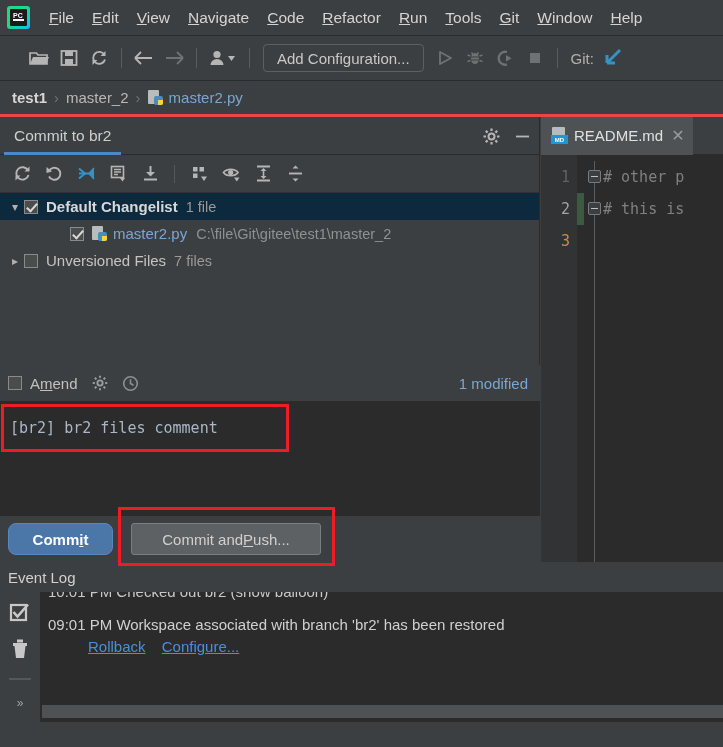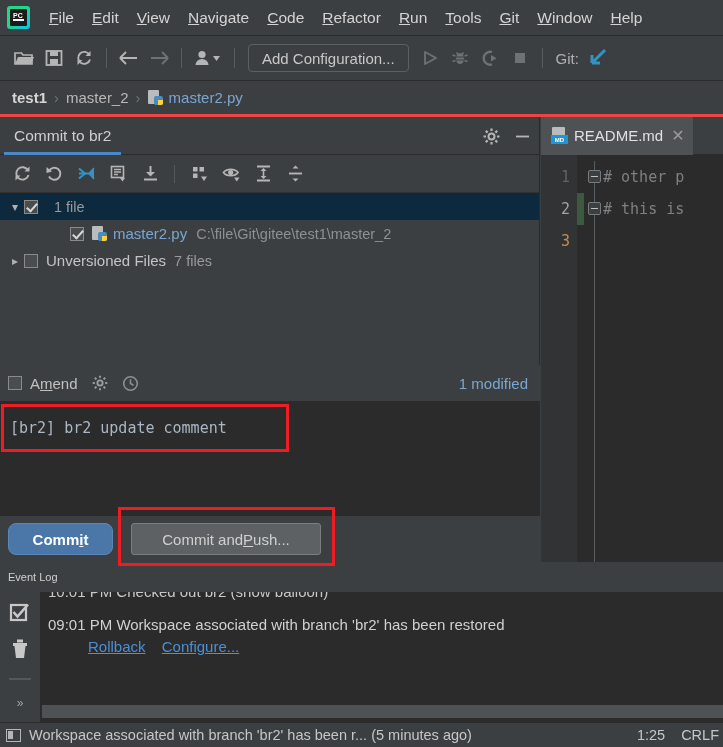--- a/index.html
+++ b/index.html
@@ -39,21 +39,21 @@
   .menu-item {
     font-size: 15.5px; color: #d4d4d4; padding: 2px 9px; cursor: default;
     white-space: nowrap;
   }
   .menu-item u { text-decoration: underline; }
 
   
   .toolbar {
     position: absolute; left: 0; top: 36px; width: 723px; height: 45px;
     background: #3c3f41; display: flex; align-items: center;
-    border-bottom: 1px solid #2b2b2b; padding-left: 9px;
+    border-bottom: 1px solid #2b2b2b; padding-left: 24px;
   }
   .tb-btn {
     width: 30px; height: 30px; display: flex; align-items: center;
     justify-content: center; cursor: default;
   }
   .tb-sep { width: 1px; height: 20px; background: #5a5d5e; margin: 0 7px; }
   .cfg-box {
     height: 28px; border: 1px solid #5e6060; border-radius: 4px;
     display: flex; align-items: center; padding: 0 13px; margin: 0 6px;
     font-size: 15px; color: #c8c8c8; white-space: nowrap;
@@ -261,21 +261,21 @@
     font-family: "DejaVu Sans Mono", monospace; font-size: 15px; color: #808080;
   }
 
   
   .evt-panel {
     position: absolute; left: 0; top: 562px; width: 723px; height: 160px;
     background: #3c3f41;
   }
   .evt-title {
     height: 30px; display: flex; align-items: center; padding-left: 8px;
-    font-size: 11px; color: #d0d0d0;
+    font-size: 15px; color: #d0d0d0;
   }
   .evt-side {
     position: absolute; left: 0; top: 30px; width: 40px; height: 130px;
     background: #3c3f41; display: flex; flex-direction: column;
     align-items: center; padding-top: 10px; gap: 14px;
   }
   .evt-divider { width: 22px; height: 2px; background: #55585a; margin-top: 4px; }
   .evt-chevrons { color: #a0a0a0; font-size: 12px; margin-top: 2px; }
   .evt-content {
     position: absolute; left: 40px; top: 30px; right: 0; height: 130px;
@@ -527,20 +527,21 @@
           <path d="M6.5 14.5 L9.5 17.5 L12.5 14.5 Z" fill="#b5b5b5"></path>
         </svg>
       </div>
     </div>
 
     <div class="changes">
 
       <div class="chg-row selected">
         <span class="arrow">▾</span>
         <span class="cbox checked"></span>
+        <span class="chg-title">Default Changelist</span>
         <span class="chg-count">1 file</span>
       </div>
 
       <div class="chg-row" style="padding-left:70px">
         <span class="cbox checked"></span>
         <span class="pyicon">
           <span class="sheet"></span>
             <span class="b1"></span>
             <span class="b2"></span>
         </span>
@@ -570,21 +571,21 @@
         <svg width="17" height="17" viewBox="0 0 17 17">
           <circle cx="8.5" cy="8.5" r="6.8" fill="none" stroke="#8c8f90" stroke-width="1.6"></circle>
           <path d="M8.5 4.3 L8.5 8.5 L11.5 10.3" stroke="#8c8f90" stroke-width="1.6" fill="none"></path>
         </svg>
       </span>
       <span class="modified-label">1 modified</span>
     </div>
 
     <div class="msg-wrap">
       <div class="msg-box">
-        <span class="msg-text">[br2] br2 update comment</span>
+        <span class="msg-text">[br2] br2 files comment</span>
       </div>
     </div>
 
     <div class="btn-row">
       <div class="btn-commit">Comm<u>i</u>t</div>
       <div class="redbox-btn"></div>
       <div class="btn-push">Commit and <u>P</u>ush...</div>
     </div>
   </div>
 
@@ -647,22 +648,14 @@
         <span><span>09:01 PM</span>&nbsp;<span>Workspace associated with branch 'br2' has been restored</span></span>
       </div>
       <div class="evt-links">
         <a href="#">Rollback</a>
         <a href="#">Configure...</a>
       </div>
       <div class="evt-scroll"></div>
     </div>
   </div>
 
-  <div class="statusbar">
-    <span class="sb-icon"></span>
-    <span class="sb-text">Workspace associated with branch 'br2' has been r... (5 minutes ago)</span>
-    <span class="sb-right">
-      <span>1:25</span>
-      <span>CRLF</span>
-    </span>
-  </div>
 
 </div>
 
 </body></html>

